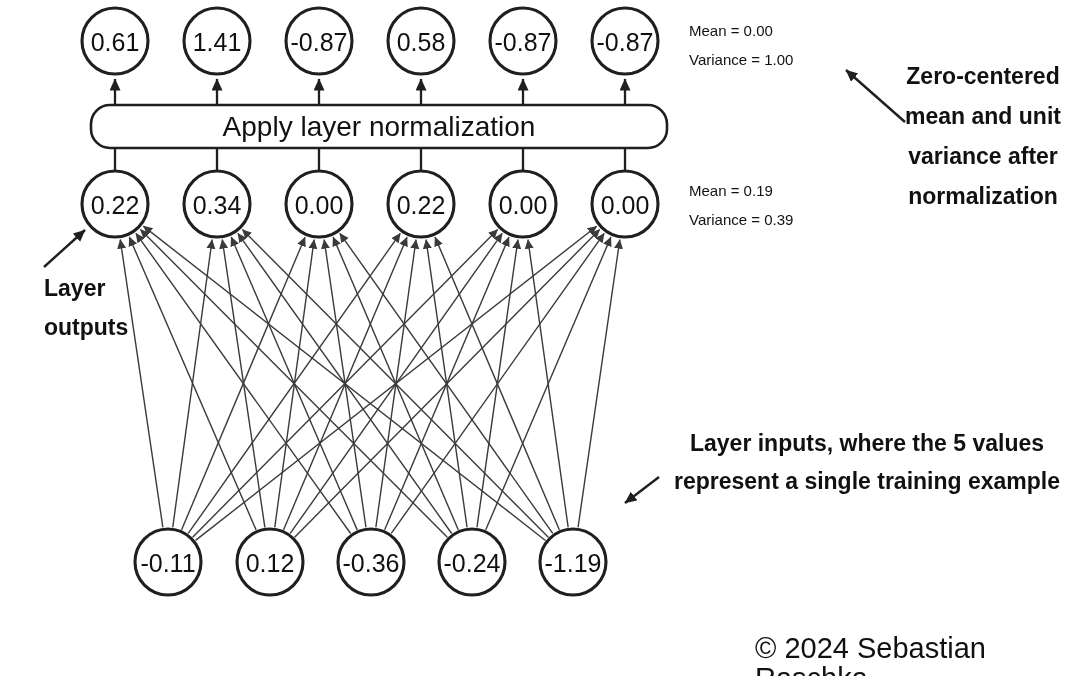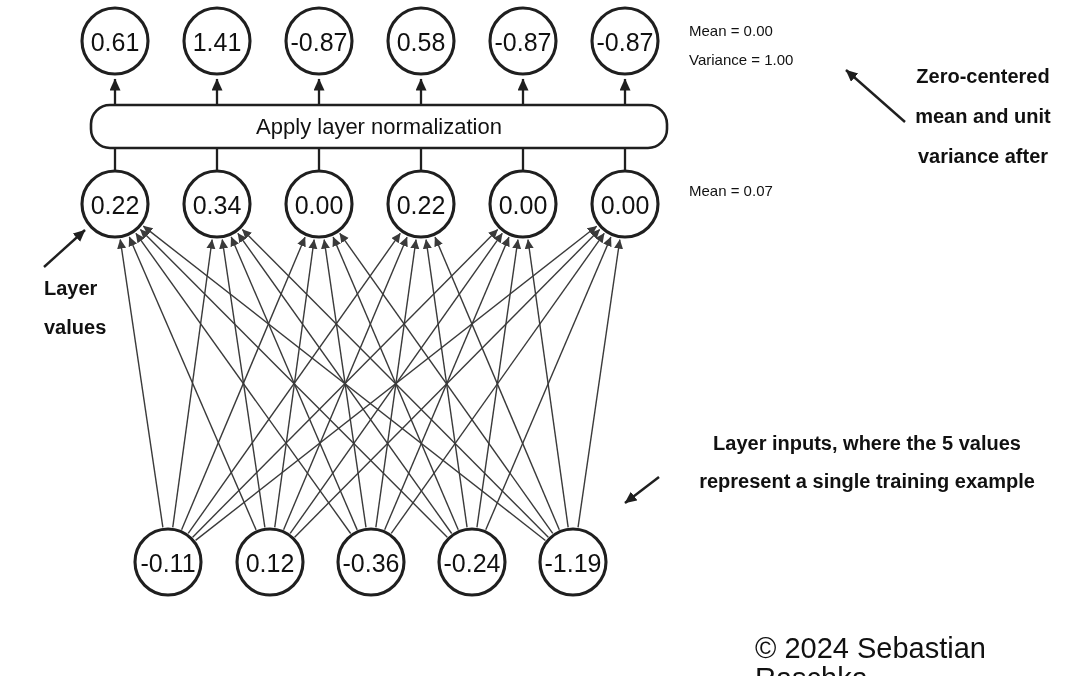--- a/index.html
+++ b/index.html
@@ -10,25 +10,25 @@
   .node-circle { fill:#fff; stroke:var(--ink); stroke-width:3.1px; }
   .node-label { fill:#111; font-size:25px; font-family:"Liberation Sans", sans-serif; }
   .edge-line { stroke:var(--edge); stroke-width:1.4px; fill:none; }
   .thick-line { stroke:var(--ink); stroke-width:2.3px; fill:none; }
   .callout-arrow { stroke:var(--ink); stroke-width:2.4px; fill:none; }
   .norm-box { fill:#fff; stroke:var(--ink); stroke-width:2.6px; }
   .ah { fill:var(--ink); }
   .ah-e { fill:var(--edge); }
   .overlay { position:absolute; color:#111; }
   .box-label { left:91px; top:105px; width:576px; height:43px; line-height:43px;
-               text-align:center; font-size:22px; }
+               text-align:center; font-size:28px; }
   .stats { font-size:15px; line-height:29px; }
   #stats-top { left:689px; top:16px; }
   #stats-mid { left:689px; top:176px; }
-  .callout { font-weight:bold; text-align:center; font-size:20px; }
+  .callout { font-weight:bold; text-align:center; font-size:23px; }
   #zero-centered { left:893px; top:56px; width:180px; line-height:40px; }
   #layer-outputs { left:0px; top:269px; width:90px; line-height:39px;padding-left:44px; }
   #layer-inputs { left:667px; top:424px; width:400px; line-height:38px; }
   #copyright { left:755px; top:633px; font-size:29px; line-height:30px; }
 </style>
 </head>
 <body>
 
 <div class="stage">
 
@@ -132,32 +132,34 @@
   </svg>
 
   <div class="overlay box-label">Apply layer normalization</div>
 
   <div class="overlay stats" id="stats-top">
     <div>Mean = 0.00</div>
     <div>Variance = 1.00</div>
   </div>
 
   <div class="overlay stats" id="stats-mid">
-    <div>Mean = 0.07</div>
+    <div>Mean = 0.19</div>
+    <div>Variance = 0.39</div>
   </div>
 
   <div class="overlay callout" id="zero-centered">
     <div>Zero-centered</div>
     <div>mean and unit</div>
     <div>variance after</div>
+    <div>normalization</div>
   </div>
 
   <div class="overlay callout" id="layer-outputs">
     <div>Layer</div>
-    <div>values</div>
+    <div>outputs</div>
   </div>
 
   <div class="overlay callout" id="layer-inputs">
     <div>Layer inputs, where the 5 values</div>
     <div>represent a single training example</div>
   </div>
 
   <div class="overlay" id="copyright">© 2024 Sebastian Raschka</div>
 </div>
 

